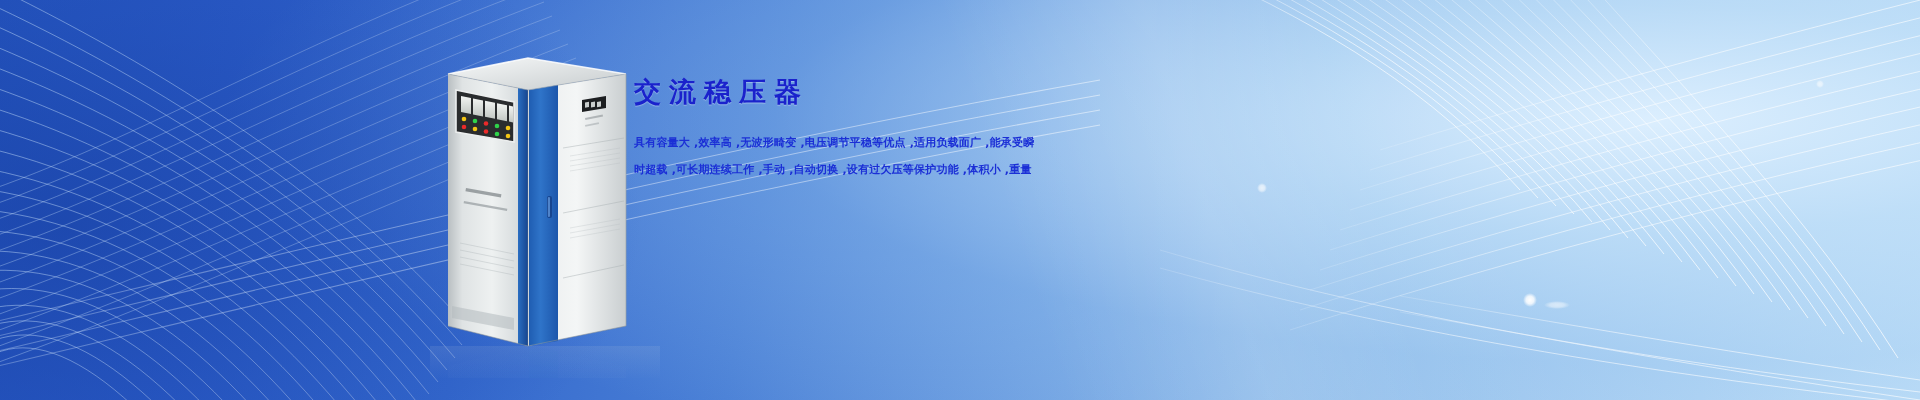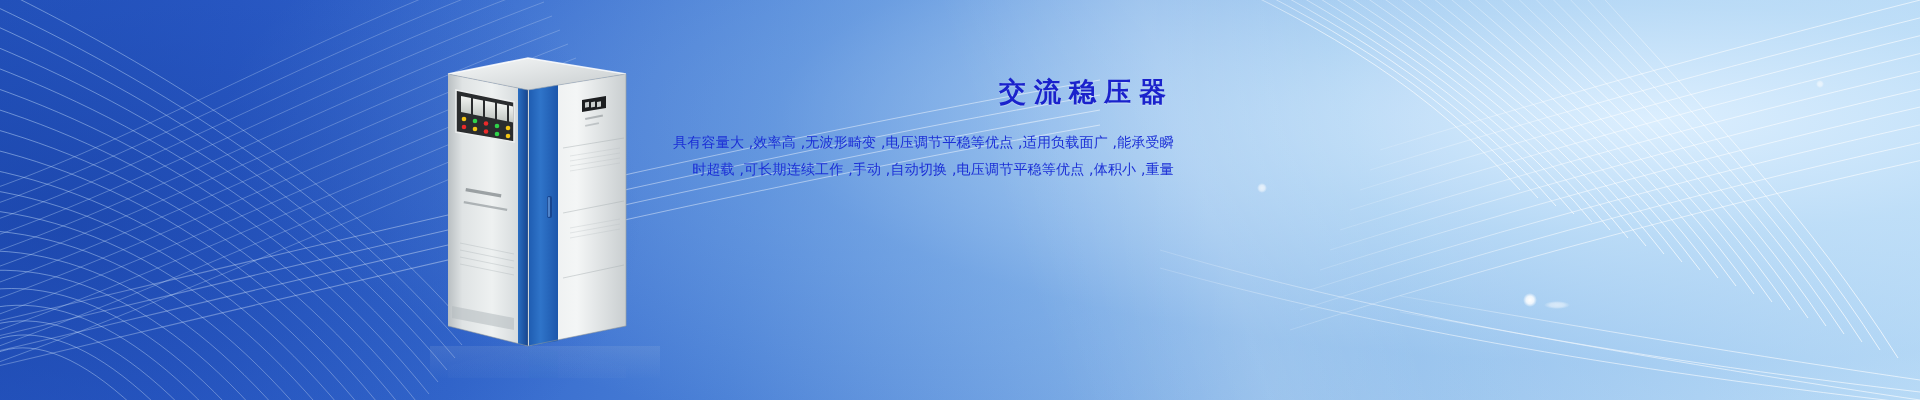--- a/index.html
+++ b/index.html
@@ -39,39 +39,39 @@
   .waves svg{display:block;width:1920px;height:400px;}
 
   
   .product{
     position:absolute;left:430px;top:38px;width:230px;height:340px;
   }
   .product svg{display:block;}
 
   
   .copy{
-    position:absolute;left:634px;top:78px;width:540px;text-align:right;
+    position:absolute;left:634px;top:78px;width:540px;
   }
   .title{
     font-size:27px;
     letter-spacing:8px;
     font-weight:700;
     color:#1a22cc;
     line-height:1;
     margin:0 0 24px 0;
     white-space:nowrap;
     text-shadow:0 1px 1px rgba(255,255,255,.35);
   }
   .body-line{
-    font-size:14px;
+    font-size:11px;
     color:#1b2fd6;
     line-height:27px;
     letter-spacing:.2px;
     white-space:nowrap;
-    font-weight:400;
+    font-weight:700;
   }
 </style>
 </head>
 <body>
 
 <div id="banner">
 
   <div class="bg-base"></div>
   <div class="bg-dark-corner"></div>
   <div class="bg-sweep"></div>
@@ -334,16 +334,16 @@
         <polygon points="98,52 196,36 196,288 98,308" fill="url(#reflGrad)"></polygon>
         <polygon points="99,52 128,47 128,303 99,308" fill="#2f74c9" opacity=".30"></polygon>
       </g>
       <rect x="0" y="308" width="230" height="34" fill="url(#reflGrad)" opacity=".25"></rect>
     </svg>
   </div>
 
   <div class="copy">
     <div class="title">交流稳压器</div>
     <div class="body-line">具有容量大 ,效率高 ,无波形畸变 ,电压调节平稳等优点 ,适用负载面广 ,能承受瞬</div>
-    <div class="body-line">时超载 ,可长期连续工作 ,手动 ,自动切换 ,电压调节平稳等优点 ,体积小 ,重量</div>
+    <div class="body-line">时超载 ,可长期连续工作 ,手动 ,自动切换 ,设有过欠压等保护功能 ,体积小 ,重量</div>
   </div>
 
 </div>
 
 </body></html>

